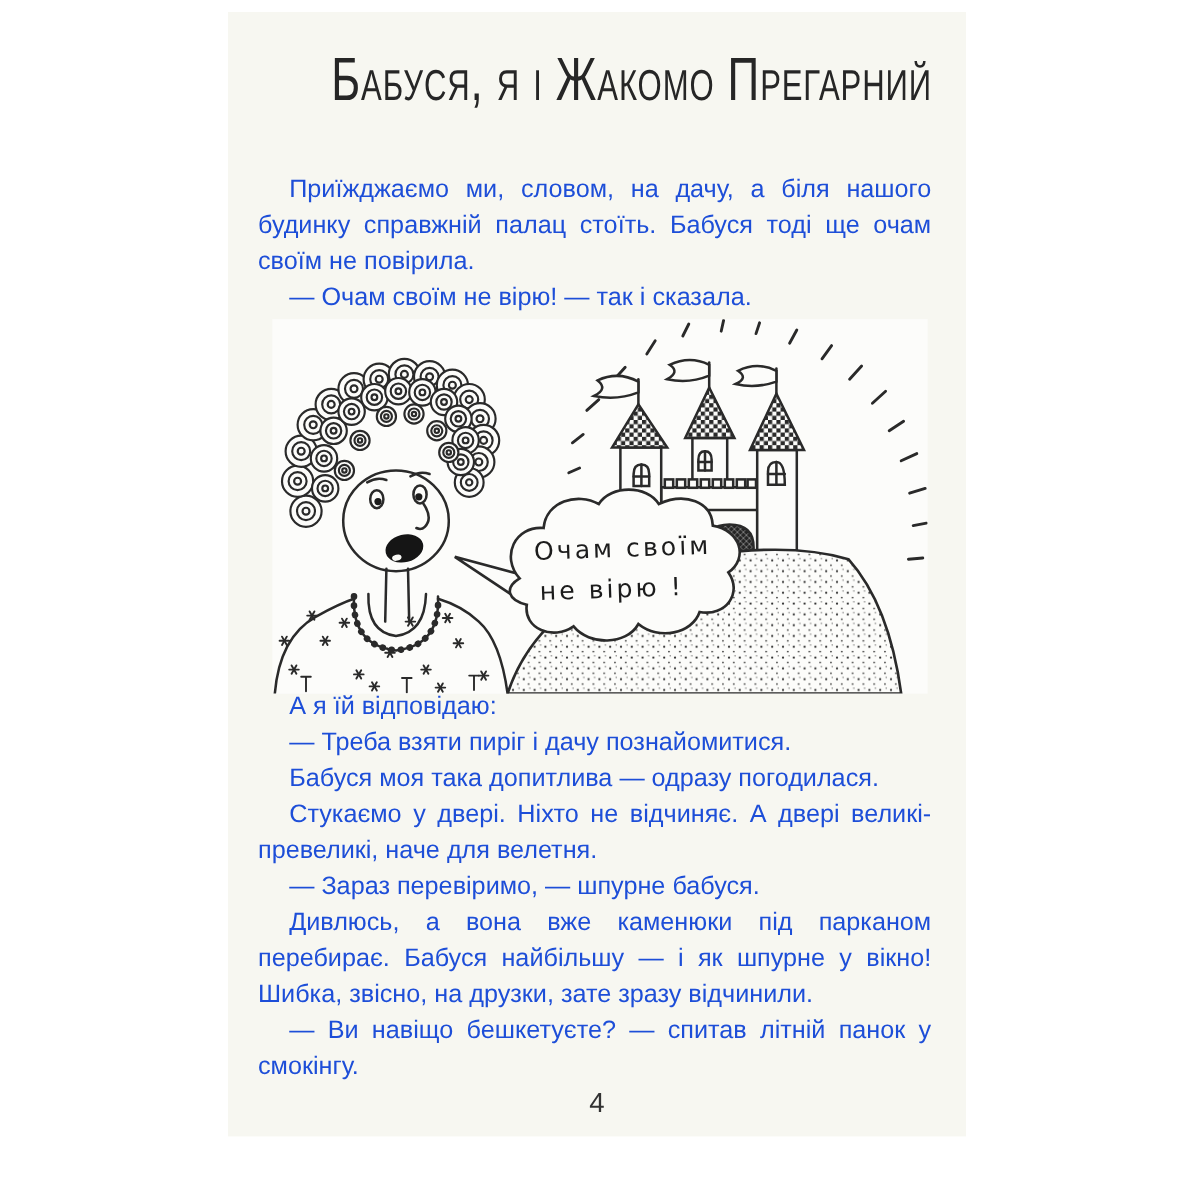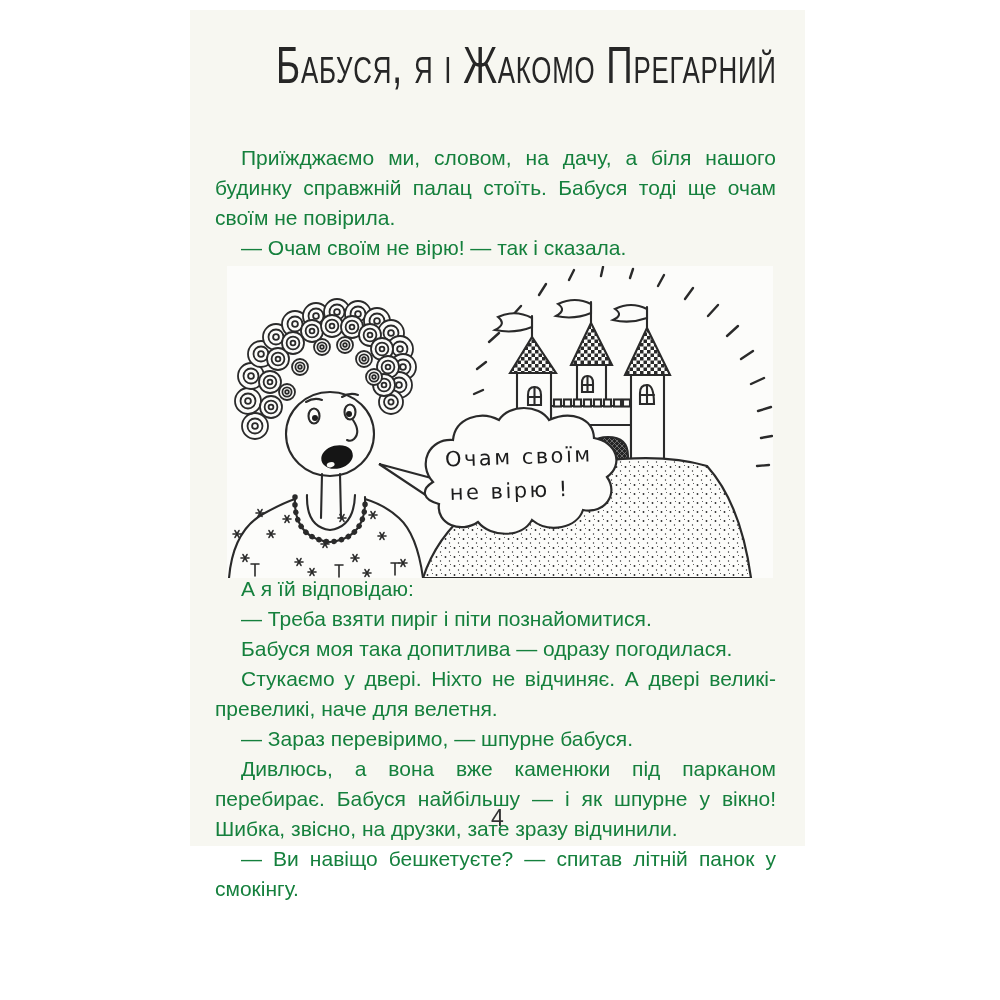--- a/index.html
+++ b/index.html
@@ -1,32 +1,32 @@
 <!DOCTYPE html>
 <html><head>
 <meta charset="utf-8">
 <style>
   html,body{margin:0;padding:0}
   body{
     width:1000px;height:1000px;background:#ffffff;position:relative;
     font-family:"Liberation Sans",sans-serif;overflow:hidden;
   }
   .page{
-    position:absolute;left:190px;top:10px;width:615px;height:836px;
+    position:absolute;left:190px;top:10px;width:615px;height:937px;
     background:#f7f7f1;
   }
   .chapter-title{
     position:absolute;top:28px;left:0;width:100%;margin:0;
     text-align:center;font-size:51px;line-height:1.1;font-weight:400;
     color:#262626;font-variant:small-caps;letter-spacing:1px;
     transform:scaleX(.72);transform-origin:50% 50%;white-space:nowrap;
   }
   .text-block{
     position:absolute;left:25px;right:29px;
-    font-size:21px;line-height:30px;color:#15803d;text-align:justify;
+    font-size:21px;line-height:30px;color:#1d4ed8;text-align:justify;
   }
   .text-block p{margin:0;text-indent:26px}
   .text-block-top{top:133px}
   .text-block-bottom{top:564px}
   .illustration{
     position:absolute;left:37px;top:256px;width:546px;height:312px;
     background:#fcfcfa;
   }
   .illustration svg{display:block;width:100%;height:100%}
   .bubble-text{
@@ -307,21 +307,21 @@
                  C350 262 322 268 305 254 C295 272 264 272 251 256
                  C234 268 209 258 212 238 C196 234 193 224 206 216 Z" fill="#fcfcfa"></path>
         <text class="bubble-text" x="292" y="198" text-anchor="middle" stroke="none" transform="rotate(-2 292 198)">Очам своїм</text>
         <text class="bubble-text" x="283" y="232" text-anchor="middle" stroke="none" transform="rotate(-2 283 232)">не вірю !</text>
       </g>
     </svg>
   </div>
 
   <div class="text-block text-block-bottom">
     <p>А я їй відповідаю:</p>
-    <p>— Треба взяти пиріг і піти познайомитися.</p>
+    <p>— Треба взяти пиріг і дачу познайомитися.</p>
     <p>Бабуся моя така допитлива — одразу погодилася.</p>
     <p>Стукаємо у двері. Ніхто не відчиняє. А двері великі-превеликі, наче для велетня.</p>
     <p>— Зараз перевіримо, — шпурне бабуся.</p>
     <p>Дивлюсь, а вона вже каменюки під парканом перебирає. Бабуся найбільшу — і як шпурне у вікно! Шибка, звісно, на друзки, зате зразу відчинили.</p>
     <p>— Ви навіщо бешкетуєте? — спитав літній панок у смокінгу.</p>
   </div>
 
   <div class="page-number">4</div>
 </div>
 

